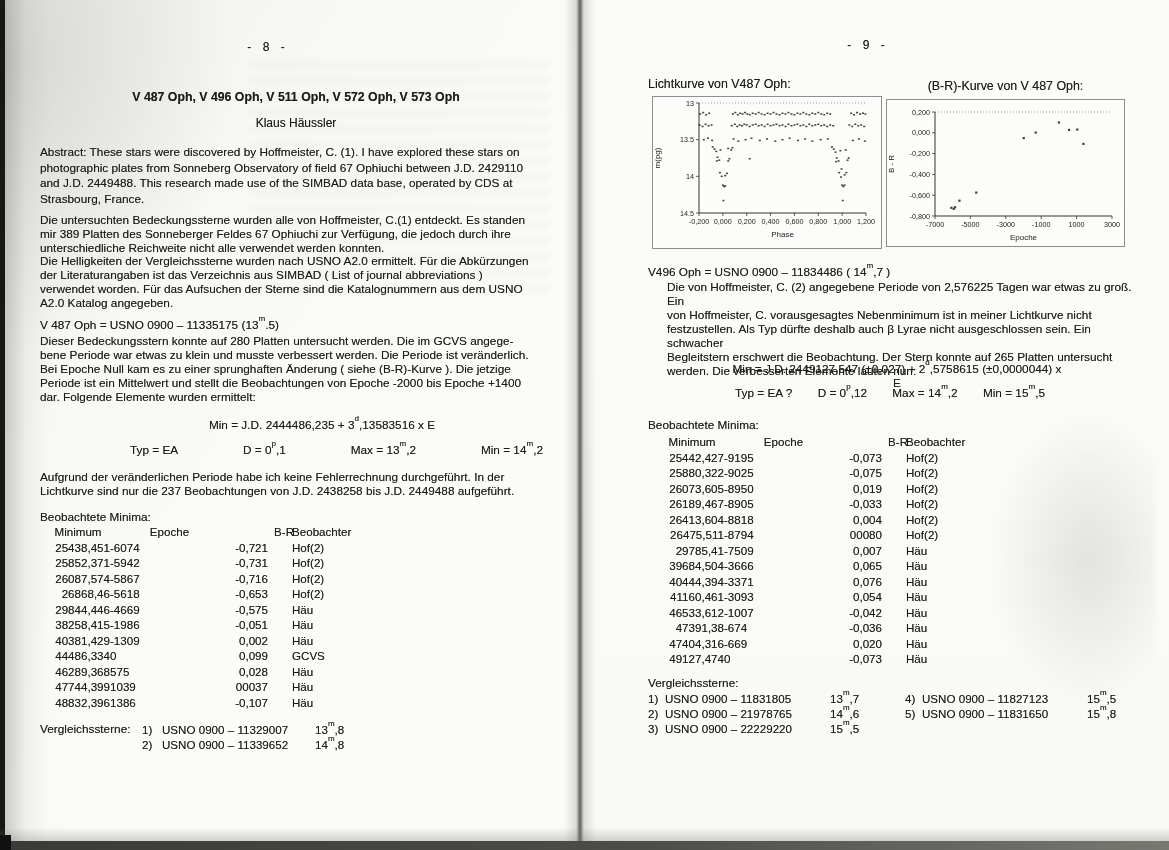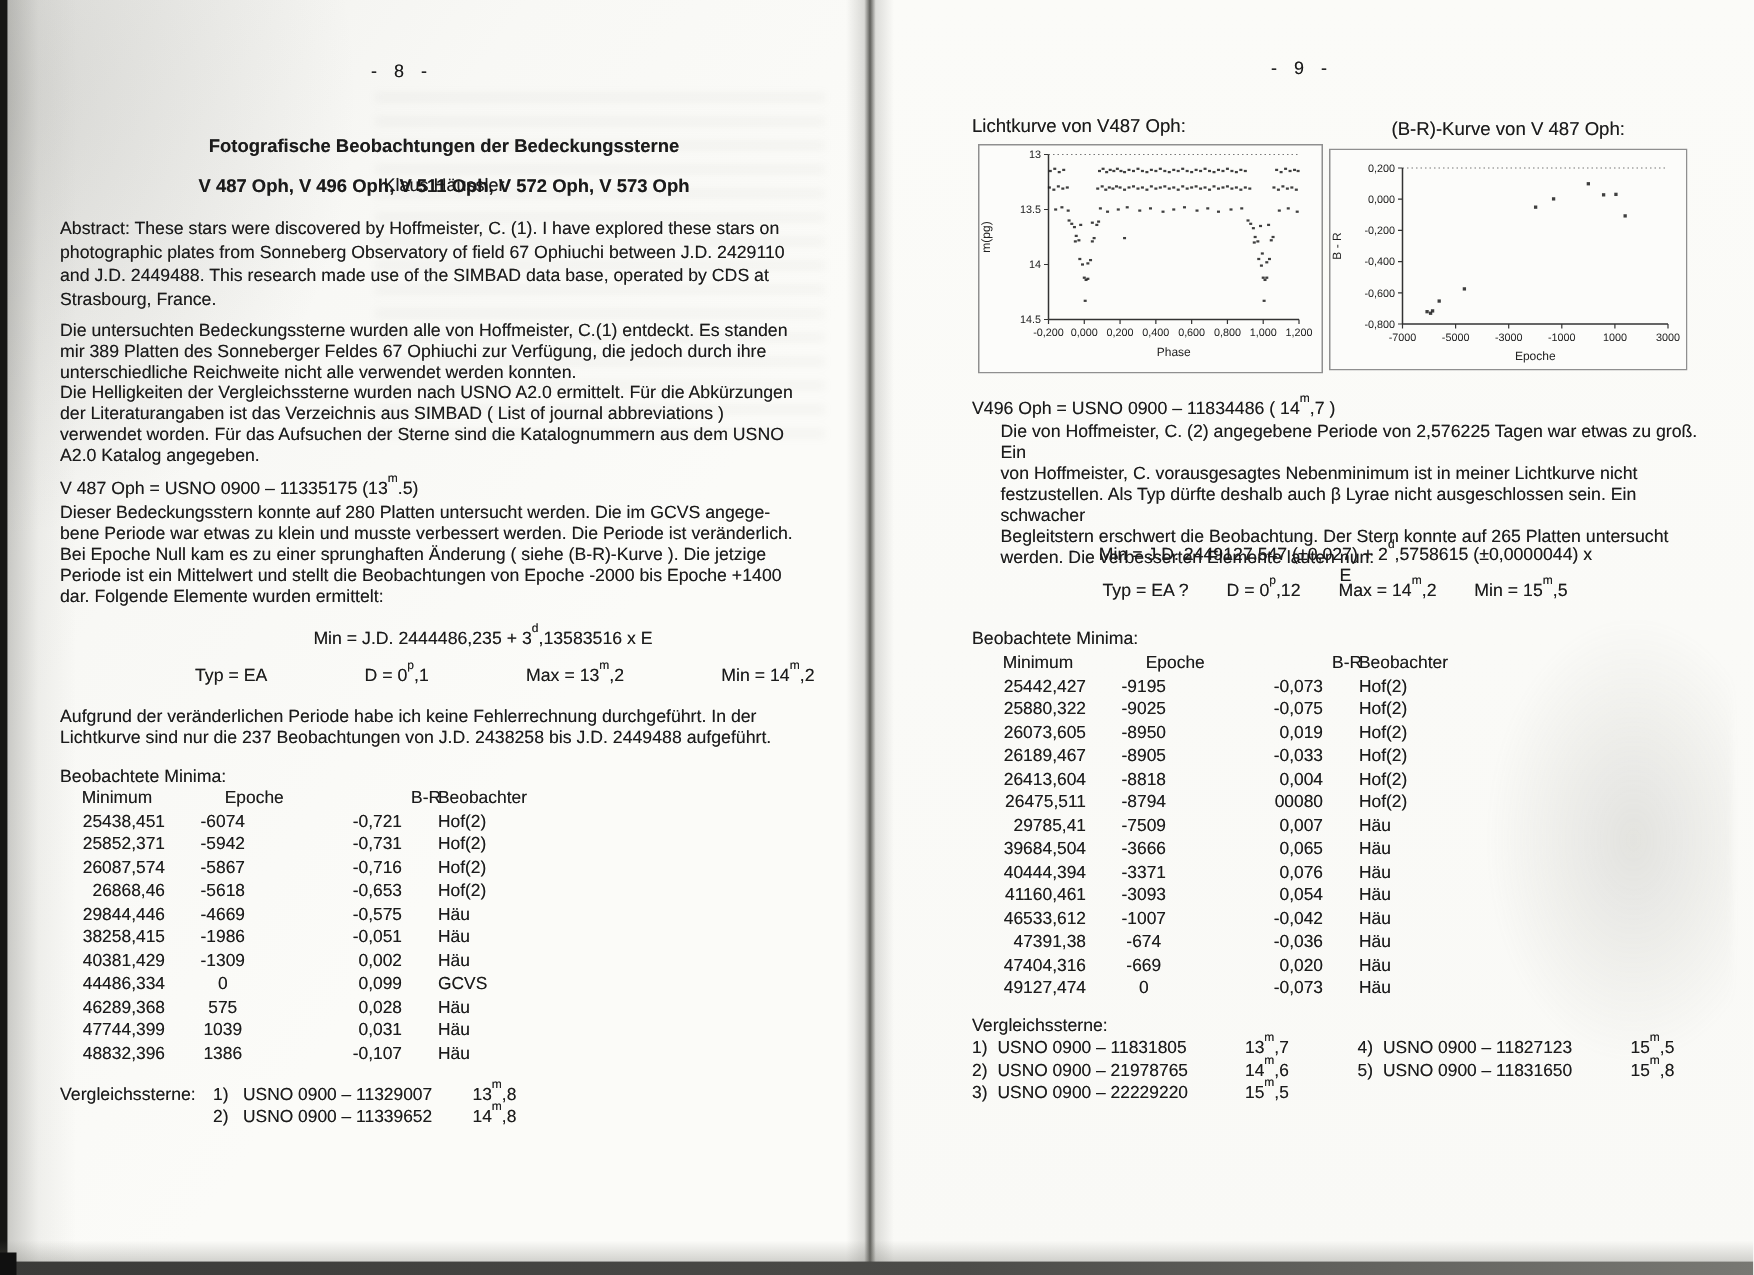--- a/index.html
+++ b/index.html
@@ -39,21 +39,21 @@
   
   .formula{font-size:11.8px;}
   .elements{position:absolute;display:flex;justify-content:space-between;font-size:11.8px;
      text-shadow:0 0 .4px rgba(25,25,25,.55);}
   sup{font-size:8px;position:relative;top:-3.5px;line-height:0;}
   
   .mtable{position:absolute;font-size:11.6px;text-shadow:0 0 .4px rgba(25,25,25,.55);}
   .trow{display:flex;height:15.5px;line-height:15.5px;}
   .c{display:inline-block;}
   .c0{width:72px;text-align:right;}
-  .c1{width:77px;text-align:center;}
+  .c1{width:77px;text-align:left;}
   .c2{width:81px;text-align:right;}
   .c3{padding-left:24px;text-align:left;width:100px;}
   .thead .c0{text-align:center;position:relative;left:4px;}
   .thead .c1{text-align:center;position:relative;left:21px;}
   .thead .c2{text-align:right;position:relative;left:26px;}
   
   .vgl-rows{position:absolute;font-size:11.6px;text-shadow:0 0 .4px rgba(25,25,25,.55);}
   .vrow{display:flex;line-height:15.2px;}
   .vnum{width:20px;}
   .vcat{width:153px;}
@@ -74,21 +74,20 @@
   <div class="page page-right"></div>
 
   <div class="deco corner-shade"></div>
   <div class="deco bleed"></div>
   <div class="deco edge-left-shade"></div>
   <div class="deco smudge-right"></div>
 
   <div class="t pageno center" style="left:0;top:40px;width:536px;">- 8 -</div>
 
   <div class="t doc-title center" style="left:40px;top:77px;width:512px;">
-    <div>Fotografische Beobachtungen der Bedeckungssterne</div>
     <div>V 487 Oph, V 496 Oph, V 511 Oph, V 572 Oph, V 573 Oph</div>
   </div>
 
   <div class="t center" style="left:40px;top:116px;width:512px;font-size:12px;">Klaus Häussler</div>
 
   <div class="t lh155" style="left:40px;top:145px;width:516px;"><span class="b">Abstract</span><span>: These stars were discovered by Hoffmeister, C. (1). I have explored these stars on
 photographic plates from Sonneberg Observatory of field 67 Ophiuchi between J.D. 2429110
 and J.D. 2449488. This research made use of the SIMBAD data base, operated by CDS at
 Strasbourg, France.</span></div>
 
@@ -179,21 +178,21 @@
       </div>
       <div class="trow">
         <span class="c c0">46289,368</span>
         <span class="c c1">575</span>
         <span class="c c2">0,028</span>
         <span class="c c3">Häu</span>
       </div>
       <div class="trow">
         <span class="c c0">47744,399</span>
         <span class="c c1">1039</span>
-        <span class="c c2">0,031</span>
+        <span class="c c2">00037</span>
         <span class="c c3">Häu</span>
       </div>
       <div class="trow">
         <span class="c c0">48832,396</span>
         <span class="c c1">1386</span>
         <span class="c c2">-0,107</span>
         <span class="c c3">Häu</span>
       </div>
     </div>
 

